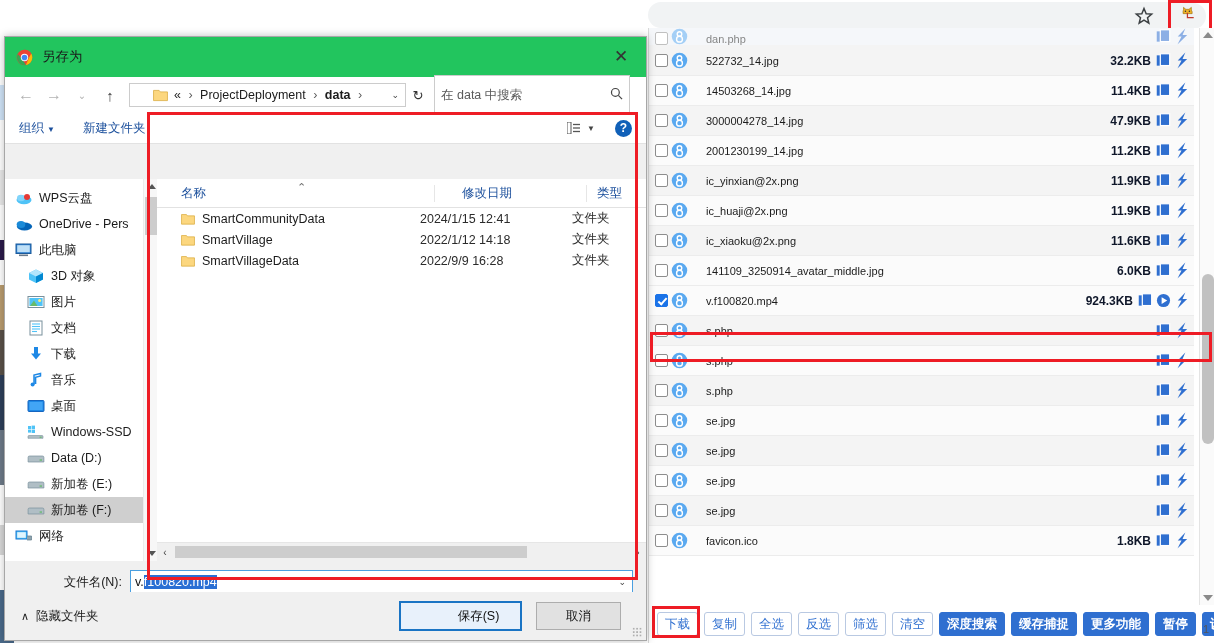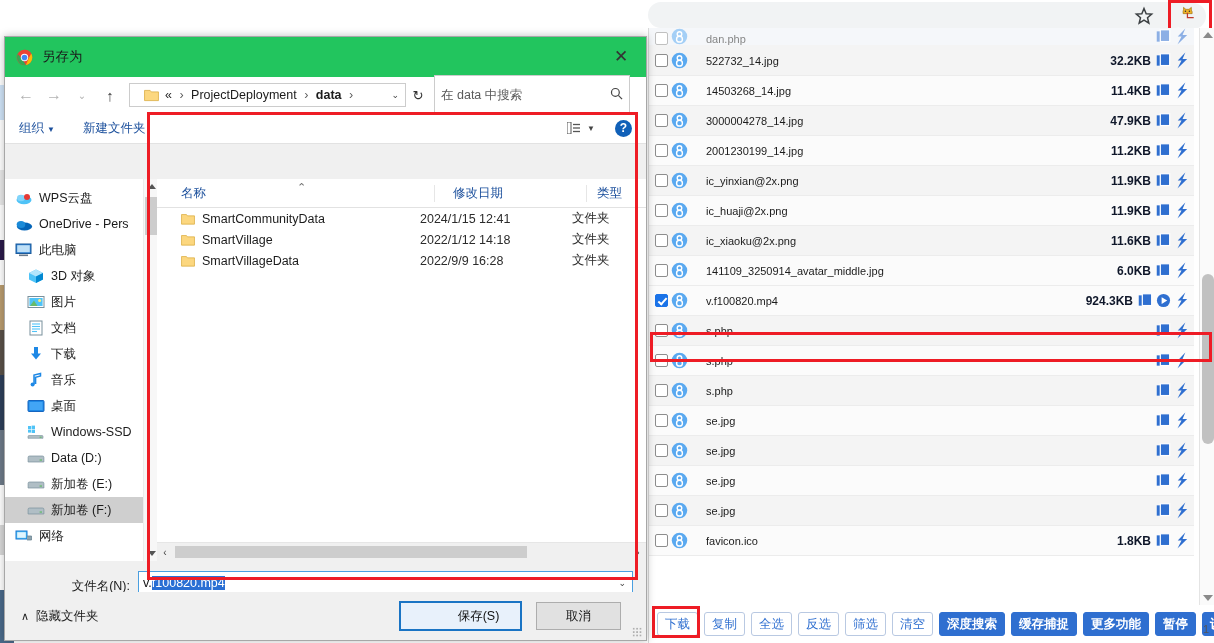--- a/index.html
+++ b/index.html
@@ -74,21 +74,21 @@
   #dlg-title{height:40px;display:flex;align-items:center;padding-left:11px;background:#22c55e;}
   #dlg-title-text{font-size:13.5px;color:#1b1b1b;margin-left:9px;}
   #dlg-close{position:absolute;right:4px;top:4px;width:42px;height:30px;display:flex;
     align-items:center;justify-content:center;font-size:17px;color:#333;}
 
   #dlg-nav{height:36px;background:#fff;display:flex;align-items:center;padding:0 8px;gap:2px;}
   .nav-ico{width:26px;height:26px;display:flex;align-items:center;justify-content:center;
     font-size:16px;color:#b3b3b3;}
   .nav-ico.up{color:#3f3f3f;font-size:15px;}
   #addr-bar{flex:0 0 auto;width:277px;height:24px;border:1px solid #cccccc;background:#fff;
-    display:flex;align-items:center;padding-left:14px;box-sizing:border-box;margin-left:4px;}
+    display:flex;align-items:center;padding-left:23px;box-sizing:border-box;margin-left:4px;}
   .folder-ico{width:15px;height:13px;flex:0 0 auto;}
   #addr-crumbs{font-size:12.5px;color:#1b1b1b;margin-left:6px;white-space:nowrap;}
   .crumb-sep{color:#5a5a5a;margin:0 4px;}
   #addr-caret{margin-left:auto;margin-right:6px;font-size:9px;color:#444;}
   #refresh-ico{width:20px;font-size:13px;color:#333;text-align:center;}
   #search-box{flex:0 0 auto;width:196px;height:40px;border:1px solid #cccccc;background:#fff;
     display:flex;align-items:center;padding:0 6px;box-sizing:border-box;margin-left:4px;}
   #search-ph{font-size:12.5px;color:#5a5a5a;}
   #search-ico{margin-left:auto;font-size:12px;color:#444;}
 
@@ -112,35 +112,35 @@
   #ss-thumb{position:absolute;left:1px;top:18px;width:12px;height:38px;background:#cdcdcd;}
   .ss-ar{position:absolute;left:4px;width:0;height:0;border-left:4px solid transparent;border-right:4px solid transparent;}
   #ss-up{top:5px;border-bottom:5px solid #555;}
   #ss-dn{bottom:5px;border-top:5px solid #555;}
 
   #dlg-files{flex:1;position:relative;background:#fff;}
   #col-head{height:28px;display:flex;align-items:center;border-bottom:1px solid #e2e2e2;position:relative;}
   .col{font-size:12.5px;color:#1b4f9c;}
   #col-name{padding-left:24px;width:253px;position:relative;}
   #col-sort{position:absolute;left:140px;top:-4px;font-size:11px;color:#6f6f6f;}
-  #col-date{width:152px;border-left:1px solid #e6e6e6;padding-left:18px;box-sizing:border-box;}
+  #col-date{width:152px;border-left:1px solid #e6e6e6;padding-left:27px;box-sizing:border-box;}
   #col-type{width:60px;border-left:1px solid #e6e6e6;padding-left:10px;box-sizing:border-box;}
   .frow{height:21px;display:flex;align-items:center;font-size:12.5px;color:#1b1b1b;}
   .frow .fn{padding-left:24px;width:253px;display:flex;align-items:center;box-sizing:border-box;}
   .frow .fd{width:152px;padding-left:10px;box-sizing:border-box;color:#2b2b2b;}
   .frow .ft{width:60px;padding-left:10px;box-sizing:border-box;color:#2b2b2b;}
   .fname-ico{width:14px;height:12px;margin-right:7px;flex:0 0 auto;}
 
   #hscroll{position:absolute;left:0;bottom:0;width:100%;height:18px;background:#f0f0f0;
     display:flex;align-items:center;border-top:1px solid #e6e6e6;}
   .hs-ar{width:16px;text-align:center;font-size:10px;color:#444;}
   #hs-thumb{height:12px;background:#cdcdcd;width:352px;margin-left:2px;}
 
   #dlg-form{position:absolute;left:0;top:524px;width:641px;height:79px;background:#f0f0f0;}
-  .form-row{display:flex;align-items:flex-end;height:26px;margin-top:8px;padding-left:8px;}
+  .form-row{display:flex;align-items:center;height:26px;margin-top:8px;}
   .form-lab{width:125px;text-align:right;font-size:12.5px;color:#1b1b1b;padding-right:8px;box-sizing:border-box;}
   #fname-input{flex:1;margin-right:13px;height:24px;border:1px solid #4a9fe0;background:#fff;
     display:flex;align-items:center;padding-left:4px;box-sizing:border-box;font-size:12.5px;}
   #fname-pre{color:#111;}
   #fname-sel{background:#2a6fd4;color:#fff;}
   #fname-caret{margin-left:auto;margin-right:6px;font-size:9px;color:#444;}
   #ftype-input{flex:1;margin-right:13px;height:23px;border:1px solid #c6c6c6;background:#eeeeee;
     display:flex;align-items:center;padding-left:4px;box-sizing:border-box;font-size:12.5px;color:#1b1b1b;}
   #ftype-caret{margin-left:auto;margin-right:6px;font-size:9px;color:#444;}
 

